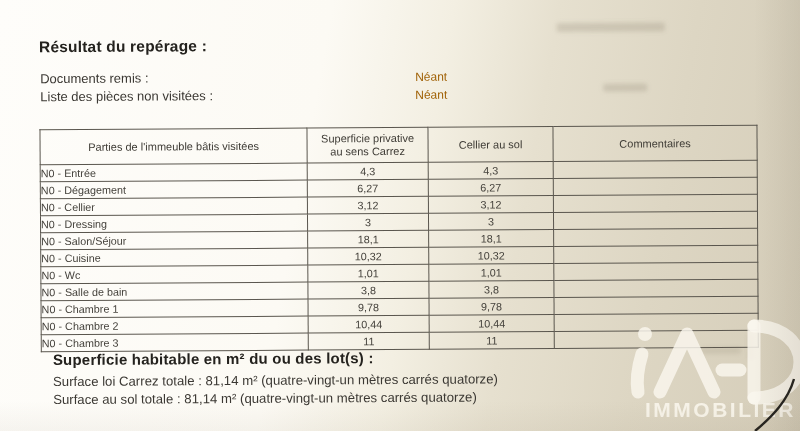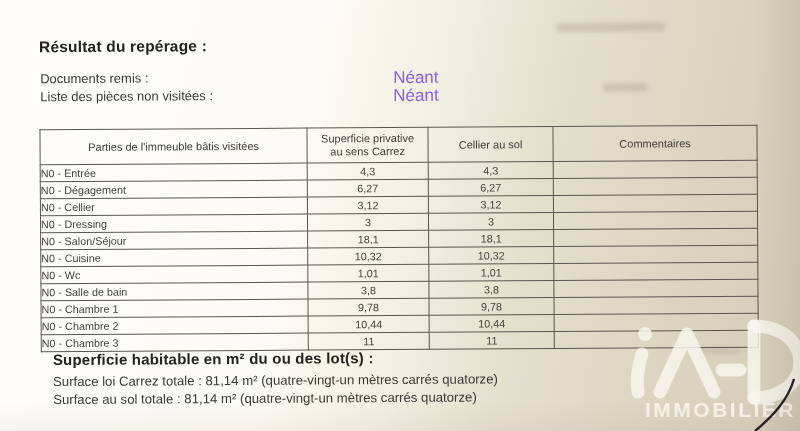--- a/index.html
+++ b/index.html
@@ -17,21 +17,21 @@
     position:absolute;left:0;bottom:0;width:800px;height:30px;
     background:linear-gradient(180deg,rgba(0,0,0,0) 0%,rgba(120,105,80,0.06) 100%);
   }
   .tilt{position:absolute;left:0;top:0;width:800px;height:431px;
     transform:rotate(-0.35deg);transform-origin:400px 216px;}
   .title{
     position:absolute;left:40px;top:36px;
     font-size:15.5px;font-weight:bold;color:#24221e;letter-spacing:0.2px;
   }
   .field-labels{position:absolute;left:41px;top:68px;font-size:13px;color:#3b3833;line-height:18px;}
-  .field-values{position:absolute;left:394px;top:69px;font-size:17px;color:#8b5cf6;line-height:17.5px;}
+  .field-values{position:absolute;left:416px;top:69px;font-size:12px;color:#a16207;line-height:17.5px;}
   table.meas{
     position:absolute;left:40px;top:127px;width:717px;height:212px;
     border-collapse:collapse;table-layout:fixed;
     font-size:10.8px;color:#45423c;
   }
   table.meas th,table.meas td{
     border:1px solid #5a564e;padding:0;vertical-align:middle;
     white-space:nowrap;overflow:hidden;
   }
   table.meas th{height:34px;font-weight:normal;font-size:11px;color:#3e3b35;text-align:center;line-height:13px;}

